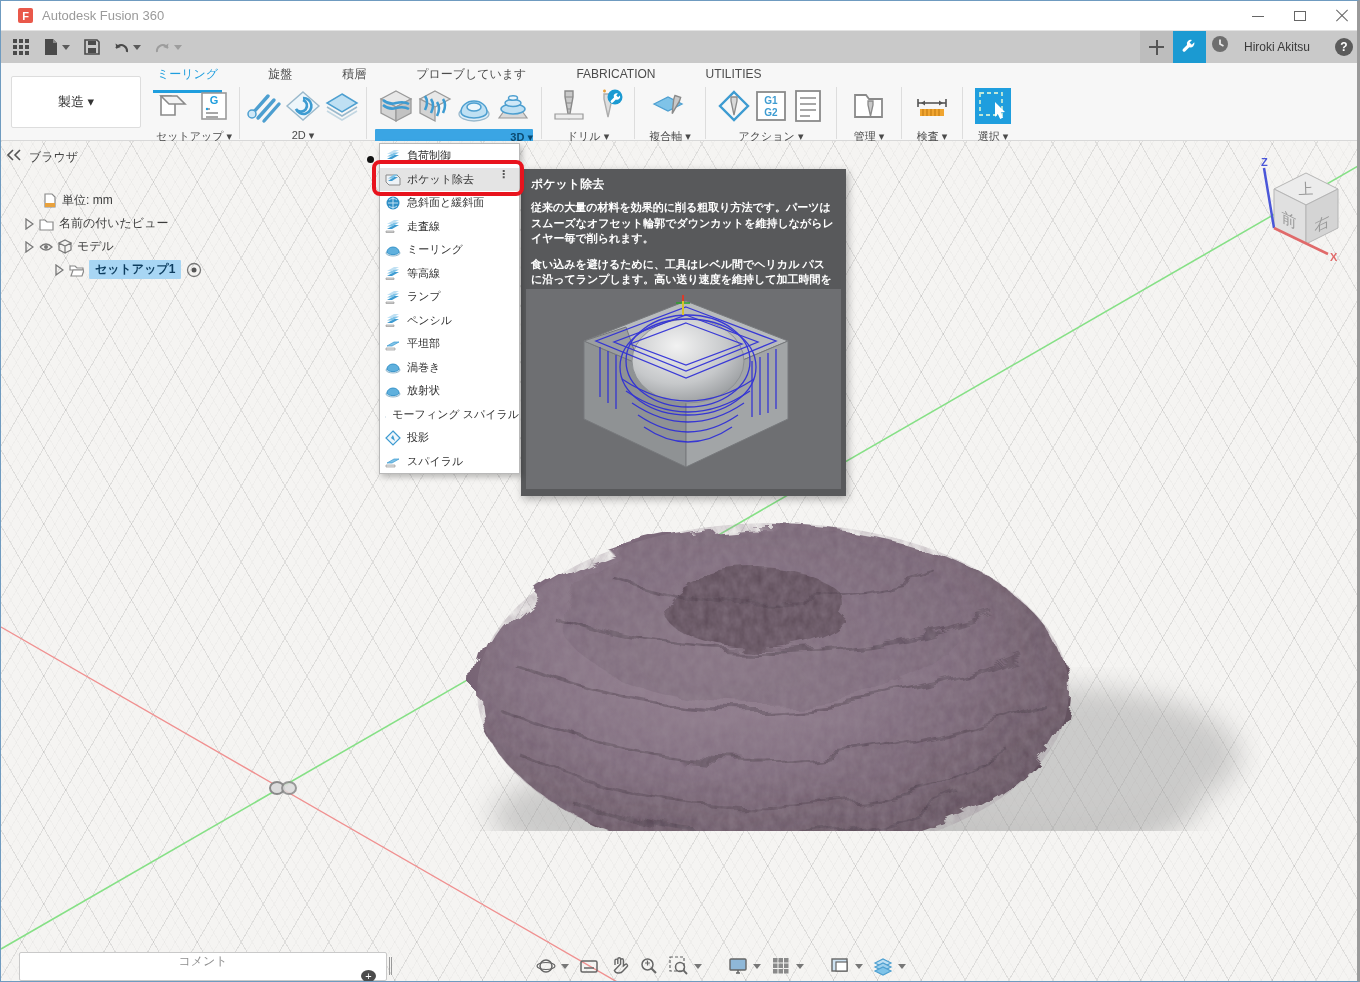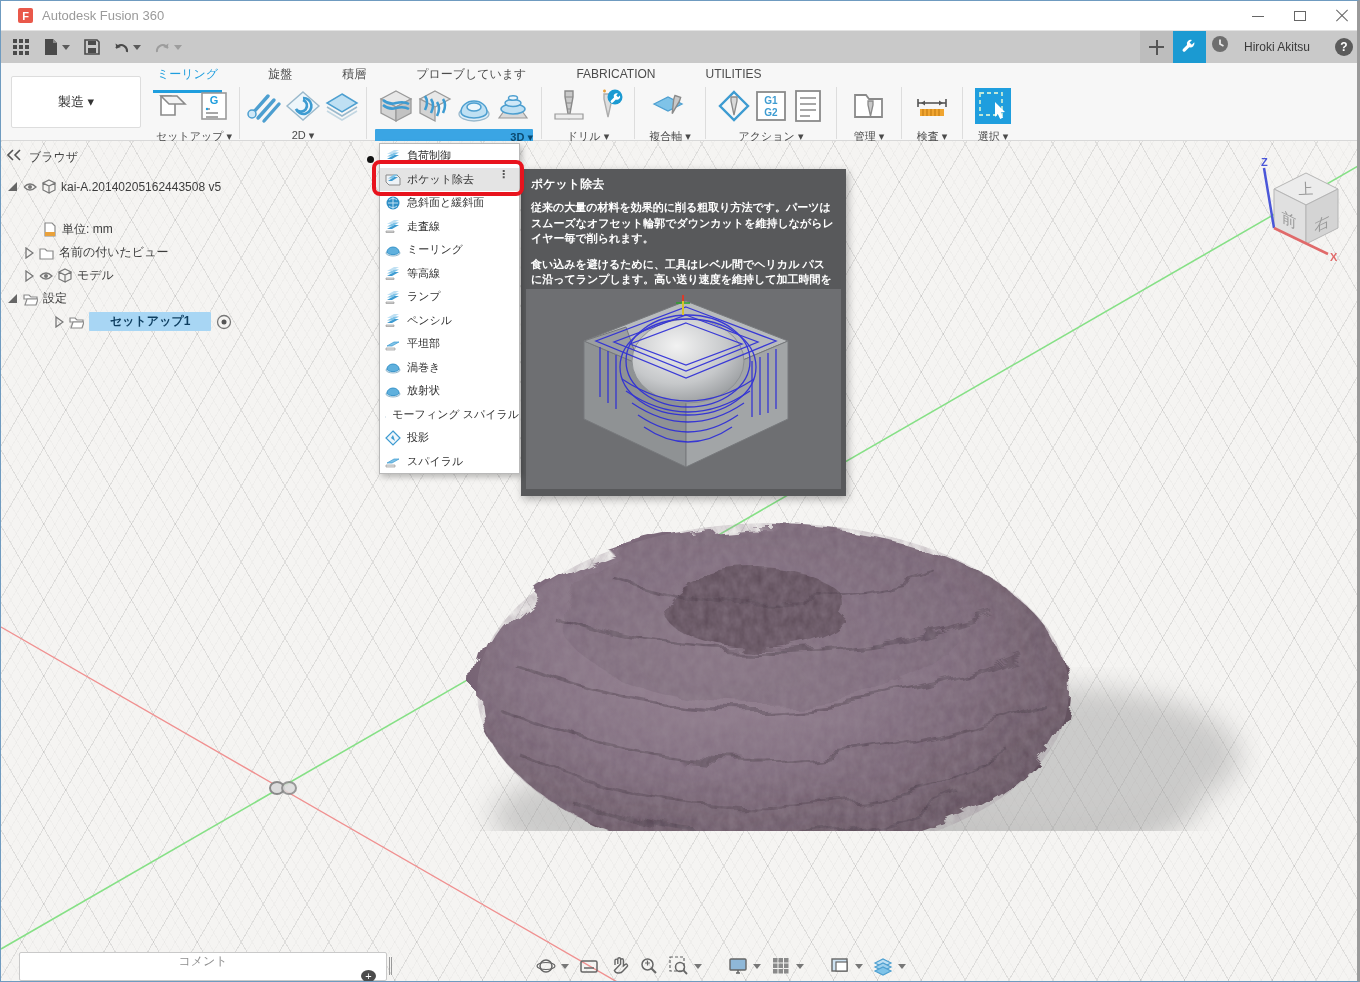--- a/index.html
+++ b/index.html
@@ -62,21 +62,21 @@
       repeating-linear-gradient(120deg,rgba(110,110,110,.13) 0 1px,transparent 1px 38px),
       repeating-linear-gradient(60deg,rgba(110,110,110,.045) 0 1px,transparent 1px 9.5px),
       repeating-linear-gradient(120deg,rgba(110,110,110,.045) 0 1px,transparent 1px 9.5px);}
   .lay{position:absolute;left:0;top:0;}
   
   .browser{position:absolute;left:6px;top:8px;width:260px;font-size:12px;color:#3c3c3c;}
   .br-head{display:flex;align-items:flex-start;gap:8px;height:20px;color:#444;}
   .tree{margin-top:6px;}
   .trow{display:flex;align-items:center;height:23px;gap:5px;}
   .ind1{padding-left:18px;} .ind2{padding-left:36px;margin-top:20px;} .ind3{padding-left:48px;}
-  .sel-setup{background:#a8d6f4;color:#0d3d5f;font-weight:bold;padding:1px 21px;border-radius:1px;}
+  .sel-setup{background:#a8d6f4;color:#0d3d5f;font-weight:bold;padding:1px 6px;border-radius:1px;}
   
   .menu{position:absolute;left:378px;top:142px;width:141px;background:#fff;border:1px solid #b9b9b9;
         box-shadow:2px 3px 6px rgba(0,0,0,.25);font-size:11px;color:#333;z-index:30;}
   .mi{display:flex;align-items:center;height:23.5px;padding-left:5px;gap:6px;white-space:nowrap;position:relative;}
   .mi.hl{background:#e4e4e4;}
   .dots{position:absolute;right:10px;top:4px;color:#555;font-weight:bold;letter-spacing:0;line-height:5px;font-size:11px;}
   .redbox{position:absolute;left:371px;top:159px;width:152px;height:36px;border:4px solid #e8131d;border-radius:8px;z-index:40;pointer-events:none;}
   .anndot{position:absolute;left:366px;top:155px;width:7px;height:7px;border-radius:50%;background:#111;z-index:40;}
   
   .tooltip{position:absolute;left:520px;top:168px;width:325px;height:327px;background:#58595b;color:#fff;
@@ -596,32 +596,20 @@
     </svg>
 
     <div class="browser">
       <div class="br-head">
         <svg width="14" height="12">
             <path d="M6 1 L1 6 L6 11 M13 1 L8 6 L13 11" fill="none" stroke="#555" stroke-width="1.6"></path>
           </svg>
         <span>ブラウザ</span>
       </div>
       <div class="tree">
-        <div class="trow">
-          <svg width="11" height="11">
-              <use href="#t-tri-e"></use>
-            </svg>
-          <svg width="14" height="12">
-              <use href="#t-eye"></use>
-            </svg>
-          <svg width="14" height="15">
-              <use href="#t-comp"></use>
-            </svg>
-          <span>kai-A.20140205162443508 v5</span>
-        </div>
         <div class="trow ind2">
           <svg width="14" height="15">
               <use href="#t-doc"></use>
             </svg>
           <span>単位: mm</span>
         </div>
         <div class="trow ind1">
           <svg width="9" height="12">
               <use href="#t-tri-c"></use>
             </svg>
@@ -634,29 +622,20 @@
           <svg width="9" height="12">
               <use href="#t-tri-c"></use>
             </svg>
           <svg width="14" height="12">
               <use href="#t-eye"></use>
             </svg>
           <svg width="14" height="15">
               <use href="#t-comp"></use>
             </svg>
           <span>モデル</span>
-        </div>
-        <div class="trow">
-          <svg width="11" height="11">
-              <use href="#t-tri-e"></use>
-            </svg>
-          <svg width="15" height="14">
-              <use href="#t-folder-open"></use>
-            </svg>
-          <span>設定</span>
         </div>
         <div class="trow ind3">
           <svg width="9" height="12">
               <use href="#t-tri-c"></use>
             </svg>
           <svg width="15" height="14">
               <use href="#t-folder-open"></use>
             </svg>
           <span class="sel-setup">セットアップ1</span>
           <svg width="16" height="16">

